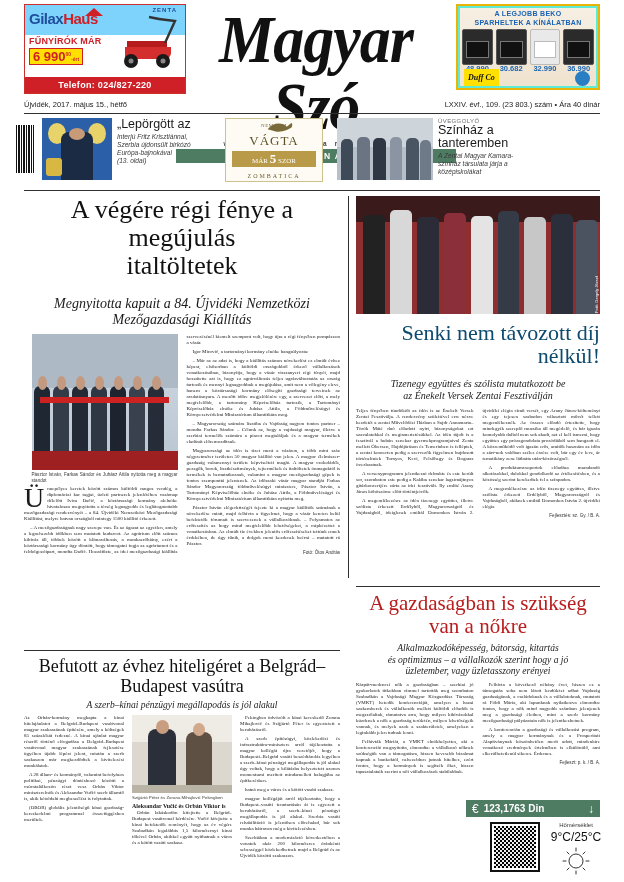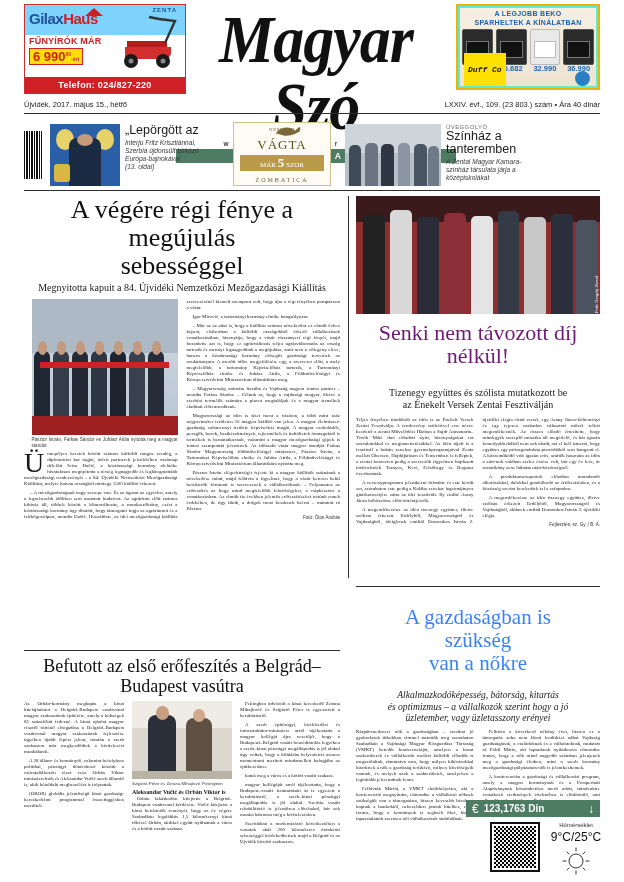--- a/index.html
+++ b/index.html
@@ -85,41 +85,41 @@
   .bk-ov{flex:1;height:34px;background:#2b2b2b;border:1px solid #555;border-radius:2px;position:relative;}
   .bk-ov.w{background:#e9e9e9;border-color:#bbb;}
   .bk-ov::after{content:"";position:absolute;left:3px;right:3px;top:11px;height:15px;background:#111;border:1px solid #777;}
   .bk-ov.w::after{background:#fff;border-color:#bbb;}
   .bk-prices{position:absolute;top:58px;left:4px;right:4px;display:flex;gap:3px;}
   .bk-prices div{
     flex:1;text-align:center;font-family:"Liberation Sans",sans-serif;font-weight:bold;
     font-size:7.5px;color:#1a63b5;
   }
   .bk-logo{
-    position:absolute;left:6px;bottom:2px;background:#ffe000;padding:12px 4px;
-    font-family:Liberation Mono, monospace;font-weight:bold;font-size:8px;color:#111;
+    position:absolute;left:6px;bottom:2px;background:#ffe000;padding:4px 4px;
+    font-family:Liberation Serif, serif;font-weight:bold;font-size:8px;color:#111;
     font-style:italic;
   }
   .bk-dot{
     position:absolute;right:8px;bottom:2px;width:15px;height:15px;border-radius:50%;
     background:#2a7fc4;
   }
 
   .dateline{
     position:absolute;left:24px;top:100px;font-family:"Liberation Sans",sans-serif;
     font-size:7.5px;color:#222;
   }
   .issueline{
     position:absolute;right:24px;top:100px;font-family:"Liberation Sans",sans-serif;
     font-size:7.5px;color:#222;
   }
   .rule-top{position:absolute;left:24px;right:24px;top:113px;border-top:1px solid #2f2f2f;}
 
   
-  .teasers{position:absolute;left:24px;right:24px;top:118px;height:68px;display:flex;align-items:flex-end;}
+  .teasers{position:absolute;left:16px;right:24px;top:118px;height:68px;display:flex;align-items:flex-start;}
   .barcode{width:20px;height:62px;display:flex;flex-direction:column;justify-content:center;}
   .barcode .bars{
     height:48px;width:18px;
     background:repeating-linear-gradient(90deg,#111 0 1px,#fff 1px 2px,#111 2px 4px,#fff 4px 5px);
   }
   .teaser{display:flex;gap:5px;margin-left:6px;}
   .teaser .thumb{width:70px;height:62px;border:0;overflow:hidden;position:relative;}
   .teaser .txt{width:100px;}
   .t-kicker{
     font-family:"Liberation Sans",sans-serif;font-size:6px;color:#6e6e6e;
@@ -155,22 +155,22 @@
   }
   .rule-mid{position:absolute;left:24px;right:24px;top:190px;border-top:1px solid #2f2f2f;}
 
   
   .lead{position:absolute;left:24px;top:196px;width:316px;}
   .lead h1{
     margin:0;text-align:center;font-family:"Liberation Serif",serif;font-weight:normal;
     font-size:26px;line-height:28px;color:#111;
   }
   .lead .deck{
-    text-align:center;font-family:"Liberation Serif",serif;
-    font-size:10px;margin-top:2px;color:#1b1b1b;
+    text-align:center;font-style:italic;font-family:"Liberation Serif",serif;
+    font-size:14px;margin-top:16px;color:#1b1b1b;
   }
   .lead-body{
     margin-top:6px;position:relative;
     column-count:2;column-gap:9px;
     font-family:"Liberation Serif",serif;font-size:5.0px;line-height:6.0px;
     text-align:justify;color:#1a1a1a;
   }
   .lead-body p{margin:0 0 3px 0;text-indent:6px;}
   .lead-body p.first{text-indent:0;}
   .dropcap{
@@ -197,40 +197,40 @@
 
   
   .vline{position:absolute;top:196px;left:348px;width:1px;height:382px;background:#2f2f2f;}
   .art2{position:absolute;left:356px;top:196px;width:244px;}
   .art2 .ph-wrap{width:100%;height:118px;overflow:hidden;position:relative;}
   .art2 .ph-credit{
     position:absolute;right:1px;bottom:1px;color:#fff;font-family:"Liberation Sans",sans-serif;
     font-size:4px;writing-mode:vertical-rl;transform:rotate(180deg);
   }
   .art2 h2{
-    margin:7px 0 0 0;text-align:center;font-family:"Liberation Serif",serif;font-weight:normal;
-    font-size:22px;line-height:23px;color:#701a75;
+    margin:7px 0 0 0;text-align:right;font-family:"Liberation Serif",serif;font-weight:normal;
+    font-size:22px;line-height:23px;color:#0c4a6e;
   }
   .art2 .deck{
-    text-align:center;font-size:10px;line-height:12px;margin-top:20px;color:#1b1b1b;
+    text-align:center;font-style:italic;font-size:10px;line-height:12px;margin-top:11px;color:#1b1b1b;
   }
   .art2 .body{
     margin-top:6px;column-count:2;column-gap:9px;
     font-size:5.0px;line-height:6.0px;text-align:justify;color:#1a1a1a;
   }
   .art2 .body p{margin:0 0 3px 0;text-indent:6px;}
   .art2 .body p.first{text-indent:0;}
 
   .rule-r1{position:absolute;left:356px;right:24px;top:586px;border-top:1px solid #2f2f2f;}
 
   
   .art3{position:absolute;left:356px;top:592px;width:244px;}
   .art3 h2{
-    margin:14px;text-align:center;font-family:"Liberation Serif",serif;font-weight:normal;
-    font-size:21px;line-height:23px;color:#3b82f6;
+    margin:0;text-align:center;font-family:"Liberation Serif",serif;font-weight:normal;
+    font-size:21px;line-height:23px;color:#b91c1c;
   }
   .art3 .deck{
     text-align:center;font-style:italic;font-size:9.6px;line-height:11.5px;margin-top:4px;color:#1b1b1b;
   }
   .art3 .body{
     margin-top:5px;column-count:2;column-gap:9px;
     font-size:5.0px;line-height:6.0px;text-align:justify;color:#1a1a1a;
   }
   .art3 .body p{margin:0 0 3px 0;text-indent:6px;}
   .art3 .body p.first{text-indent:0;}
@@ -412,21 +412,21 @@
           <div>középiskolákat</div>
         </div>
       </div>
     </div>
   </div>
   <div class="rule-mid"></div>
 
   <div class="lead">
     <h1>
       <span>A végére régi fénye a megújulás</span><br>
-      <span>sebességgel</span>
+      <span>italtöltetek</span>
     </h1>
     <div class="deck">Megnyitotta kapuit a 84. Újvidéki Nemzetközi Mezőgazdasági Kiállítás</div>
 
     <div class="lead-body">
       <div class="lead-photo">
         <div class="ph">
           <div class="ph-img">
             <div class="sky"></div>
             <div style="position:absolute;left:0;top:0;width:100%;height:40%;background:#aeb9c6"></div>
             <div class="figs">
@@ -519,21 +519,22 @@
       <p class="first">Kárpát-medencei nők a gazdaságban – szerbiai jó gyakorlatok titkokban címmel tartották meg szombaton Szabadkán a Vajdasági Magyar Közgazdász Társaság (VMKT) hetedik konferenciáját, amelyen a hazai szakemberek és vállalkozók mellett külföldi előadók is megszólaltak, rámutatva arra, hogy milyen kihívásokkal küzdenek a nők a gazdaság területén, milyen lehetőségeik vannak, és melyek azok a szakterületek, amelyeken a leginkább jelen tudnak lenni.</p>
       <p>Felhívták Máriát, a VMKT elnökhelyettes, aki a konferenciát megnyitotta, elmondta: a vállalkozó nőknek szükségük van a támogatásra, hiszen kevesebb bizalmat kapnak a bankoktól, nehezebben jutnak hitelhez, ezért fontos, hogy a kormányok is segítsék őket, hiszen tapasztalataik szerint a női vállalkozások stabilabbak.</p>
       <p>Felhívta a következő néhány évet, hiszen ez a támogatás soha nem látott lendületet adhat Vajdaság gazdaságának, a családoknak és a vállalatoknak, mutatott rá Földi Mária, aki lapunknak nyilatkozva elmondta: fontos, hogy a nők mind nagyobb számban jelenjenek meg a gazdasági életben, mint a szerb kormány mezőgazdasági pályázatain nők is jelentkezhetnek.</p>
       <p>A konferencián a gazdasági és vállalkozási program, amely a magyar kormánynak és a Prosperitati Alapítványnak köszönhetően merít adott, mindenkire vonatkozó eredmények értelmében is elkülönülő, ami elkerülhetetlenül sikeres. Érdemes.</p>
       <div class="byline">Fejleszt: p. k. / B. A.</div>
     </div>
   </div>
 
   <div class="hrule-bl"></div>
   <div class="art4">
-    <h2>Befutott az első erőfeszítés a Belgrád–Budapest vasútra</h2>
+    <h2>Befutott az évhez hiteligéret a Belgrád–Budapest vasútra</h2>
+    <div class="deck">A szerb–kínai pénzügyi megállapodás is jól alakul</div>
     <div class="body">
       <p class="first">Az Orbán-kormány megkapta a kínai hitelajánlatot a Belgrád–Budapest vasútvonal magyar szakaszának építésére, amely a költségek 85 százalékát fedezné. A kínai ajánlat magyar részről történő elfogadása a Belgrád–Budapest vasútvonal magyar szakaszának fejlesztése ügyében újabb lépést jelent, miután a szerb szakaszon már megkezdődtek a kivitelezési munkálatok.</p>
       <p>A 28 állam- és kormányfő, valamint befolyásos politikai, pénzügyi döntéshozó közötti a csúcstalálkozón részt vesz Orbán Viktor miniszterelnök és Aleksandar Vučić szerb államfő is, akik kétoldalú megbeszélést is folytattak.</p>
       <p>(OBOR) globális jelentőségű kínai gazdaság-kereskedelmi programmal összefüggésben merültek.</p>
 
       <div class="art4-photo">
         <div class="ph-img">
           <div style="position:absolute;inset:0;background:#dcd8cf"></div>
           <div style="position:absolute;left:0;top:0;width:100%;height:34%;background:#efece5"></div>
           <div style="position:absolute;left:16%;top:18%;width:28%;height:82%;background:#2a2f3a;border-radius:8px 8px 0 0"></div>

